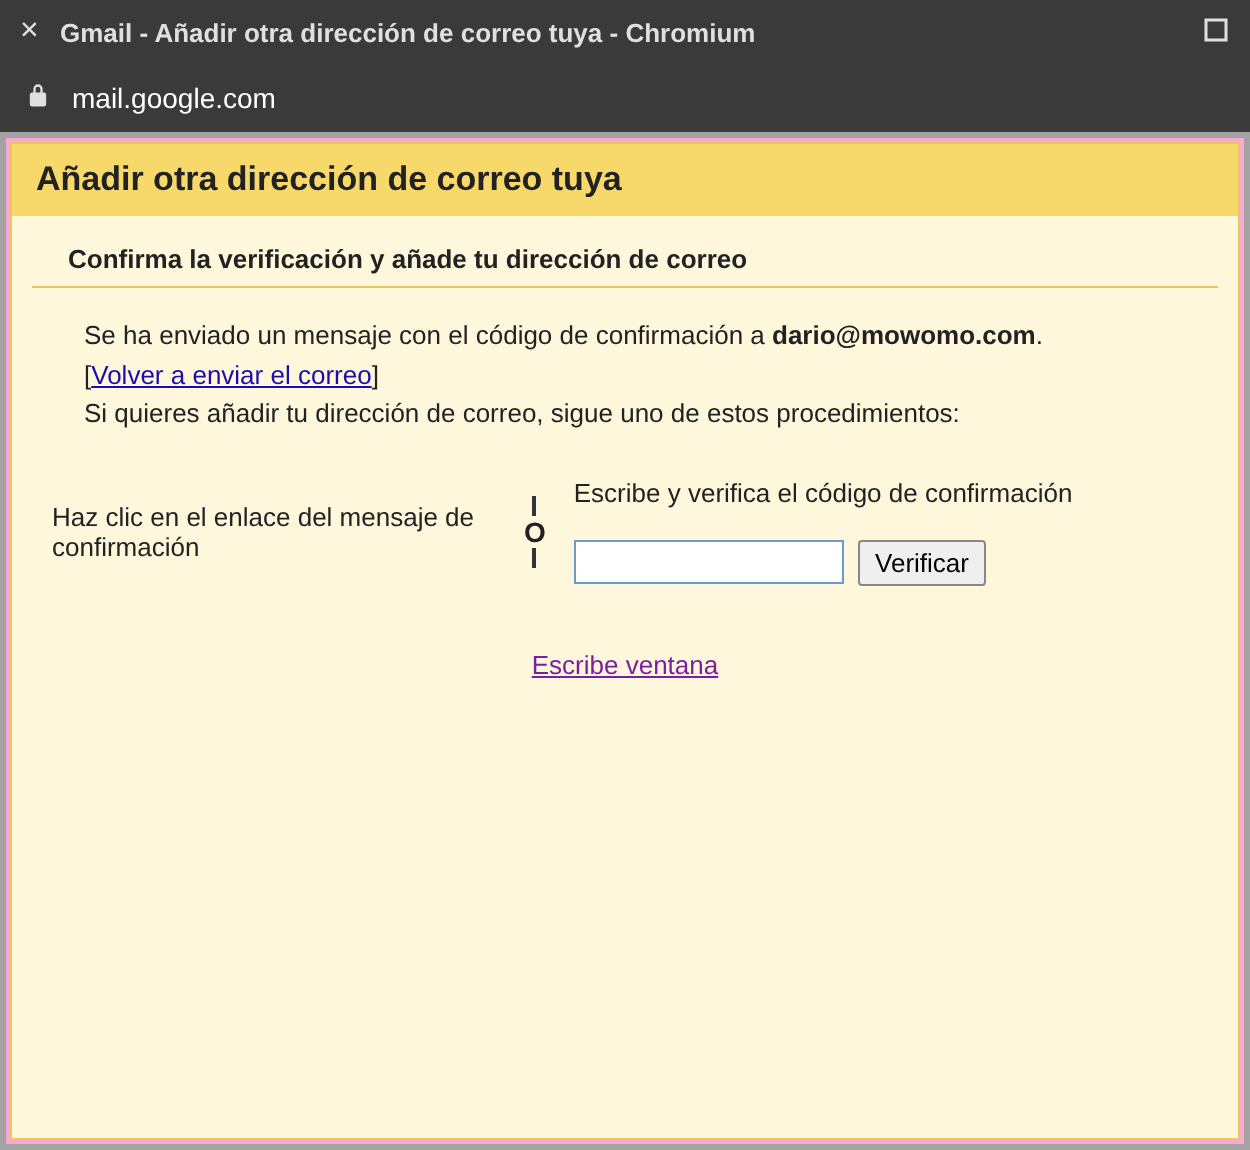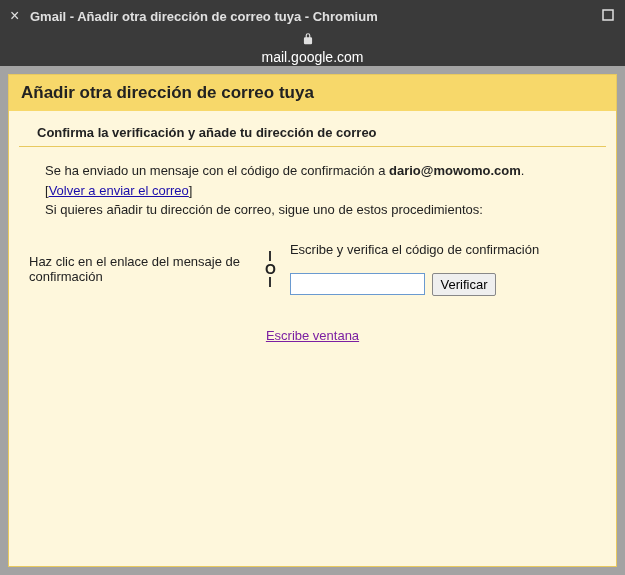--- a/index.html
+++ b/index.html
@@ -36,31 +36,30 @@
     }
     .titlebar-max svg { width: 14px; height: 14px; }
     .addressbar {
       background: #3a3a3a;
       height: 34px;
       display: flex;
       align-items: center;
       padding: 0 12px;
       font-size: 14px;
       color: #ccc;
-      flex-direction: column;
     }
     .lock-icon {
       margin-right: 10px;
     }
     .lock-icon svg { width: 14px; height: 14px; fill: #e0e0e0; }
     .url-bright { color: #fff; }
     .url-dim { color: #888; }
     .content-wrapper {
-      background: #a3a3a3;
-      border: 6px solid #a3a3a3;
+      background: #f9a8d4;
+      border: 3px solid #a3a3a3;
       height: calc(575px - 66px);
       padding: 2px;
     }
     .content {
       background: #fef7dc;
       border: 1px solid #e8c95f;
       height: 100%;
     }
     .page-header {
       background: #f7d86a;

